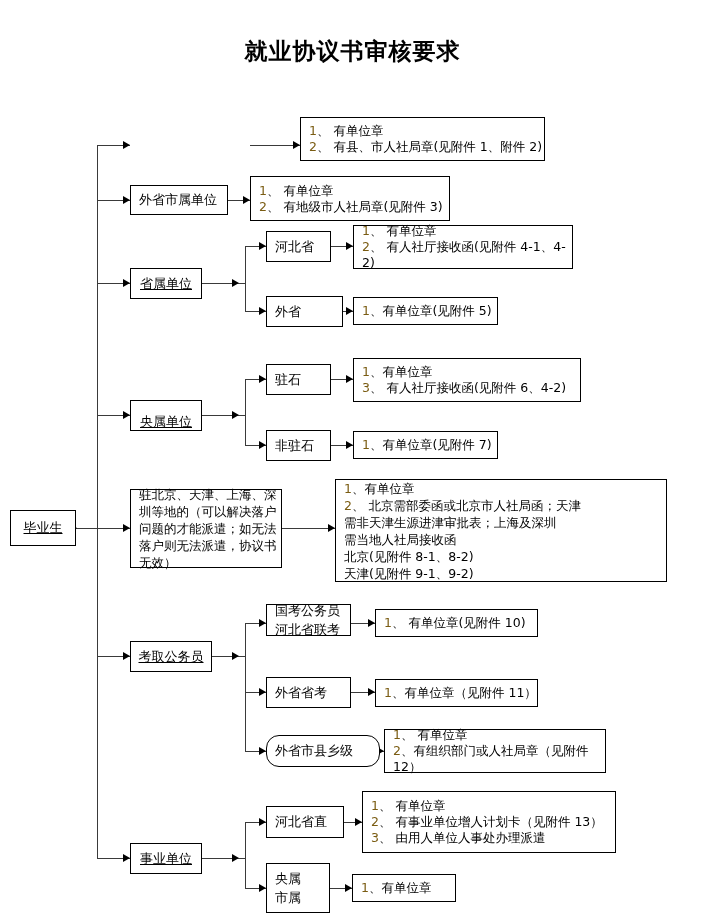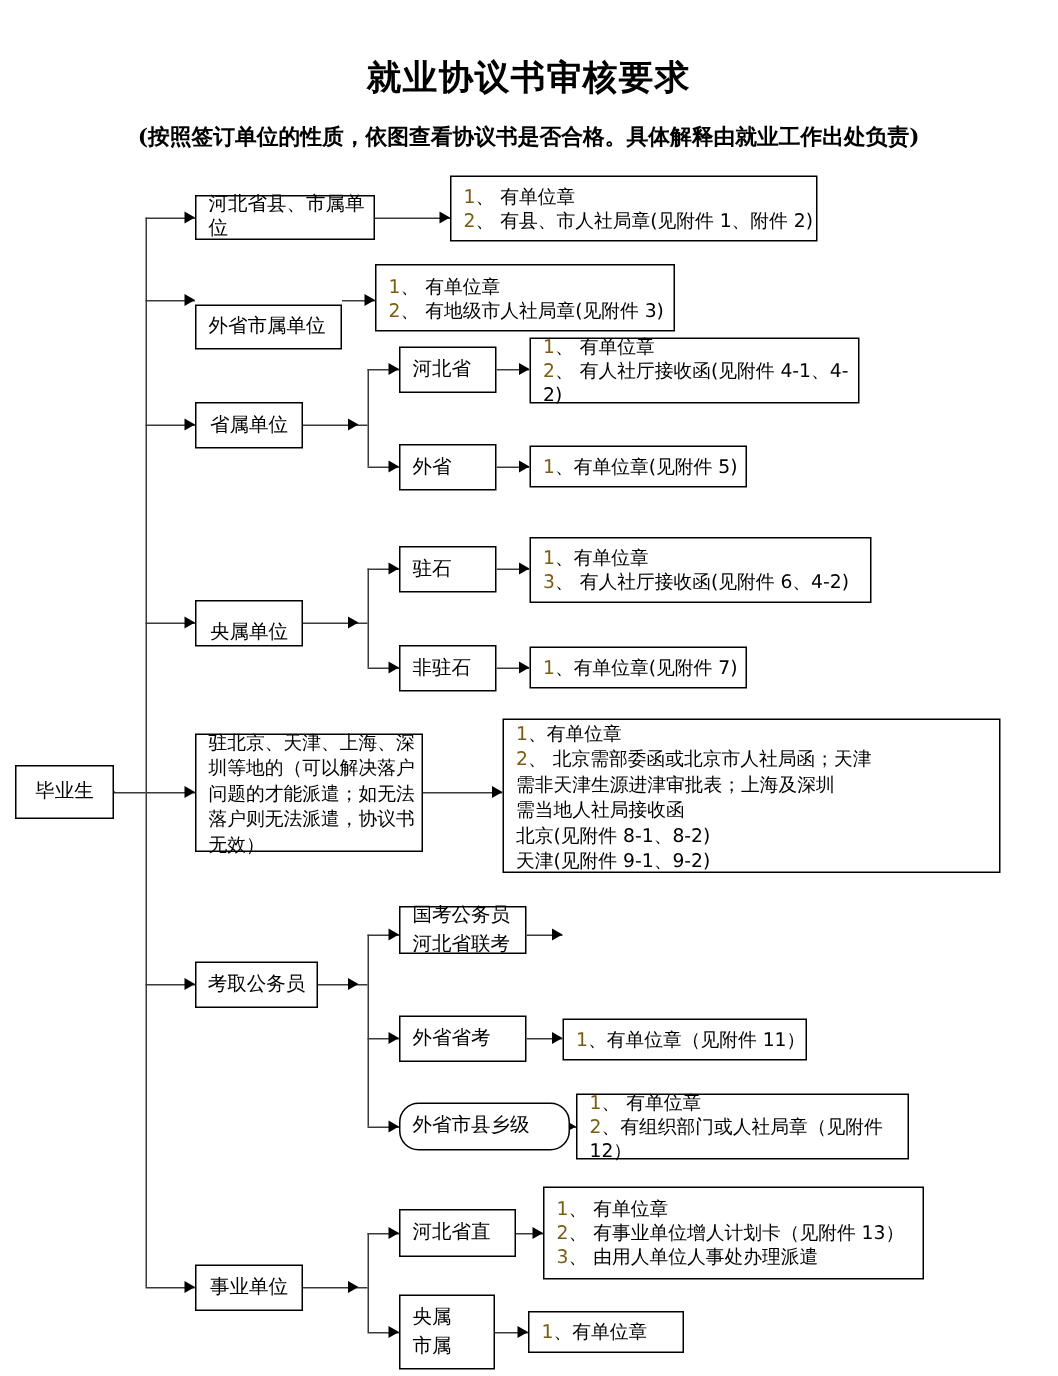--- a/index.html
+++ b/index.html
@@ -52,21 +52,21 @@
   }
   .box .inner {
     width: 100%;
     white-space: pre-line;
   }
   .cat {
     justify-content: flex-start;
     padding-left: 8px;
     font-size: 13px;
   }
-  .cat.ctr { justify-content: center; padding-left: 0; }
+  .cat.ctr { justify-content: center; padding-left: 0; text-decoration: underline; }
   .result {
     padding-left: 8px;
     font-size: 12.5px;
     align-items: center;
   }
   .result .inner { white-space: pre-line; }
   .num { color: #7a5c12; }
   
   .hline {
     position: absolute;
@@ -89,21 +89,20 @@
     border-left: 7px solid #000;
     z-index: 2;
   }
 </style>
 </head>
 <body>
 
 <div id="page">
 
   <div class="title">就业协议书审核要求</div>
-  <div class="subtitle">(按照签订单位的性质，依图查看协议书是否合格。具体解释由就业工作出处负责)</div>
 
   <div class="box cat ctr" style="left:10px; top:510px; width:66px; height:36px;">
     <span class="inner" style="text-align:center;">毕业生</span>
   </div>
 
   <div class="hline" style="left:76px; top:528px; width:21px;"></div>
   <div class="arrow" style="left:70px; top:523.5px;"></div>
 
   <div class="vline" style="left:97px; top:145px; height:713px;"></div>
 
@@ -121,31 +120,28 @@
 
   <div class="hline" style="left:97px; top:528px; width:33px;"></div>
   <div class="arrow" style="left:123px; top:523.5px;"></div>
 
   <div class="hline" style="left:97px; top:656px; width:33px;"></div>
   <div class="arrow" style="left:123px; top:651.5px;"></div>
 
   <div class="hline" style="left:97px; top:858px; width:33px;"></div>
   <div class="arrow" style="left:123px; top:853.5px;"></div>
 
-  <div class="box cat" style="left:130px; top:130px; width:120px; height:30px;">
-    <span class="inner">河北省县、市属单位</span>
-  </div>
   <div class="hline" style="left:250px; top:145px; width:50px;"></div>
   <div class="arrow" style="left:293px; top:140.5px;"></div>
   <div class="box result" style="left:300px; top:117px; width:245px; height:44px;">
     <span class="inner"><span class="num" style="color: rgb(122, 92, 18);">1</span>、 有单位章
 <span class="num" style="color: rgb(122, 92, 18);">2</span>、 有县、市人社局章(见附件 1、附件 2)</span>
   </div>
 
-  <div class="box cat" style="left:130px; top:203px; width:98px; height:30px;">
+  <div class="box cat" style="left:130px; top:185px; width:98px; height:30px;">
     <span class="inner">外省市属单位</span>
   </div>
   <div class="hline" style="left:228px; top:200px; width:22px;"></div>
   <div class="arrow" style="left:243px; top:195.5px;"></div>
   <div class="box result" style="left:250px; top:176px; width:200px; height:45px;">
     <span class="inner"><span class="num" style="color: rgb(122, 92, 18);">1</span>、 有单位章
 <span class="num" style="color: rgb(122, 92, 18);">2</span>、 有地级市人社局章(见附件 3)</span>
   </div>
 
   <div class="box cat ctr" style="left:130px; top:268px; width:72px; height:31px;">
@@ -162,21 +158,21 @@
   </div>
   <div class="hline" style="left:331px; top:246px; width:22px;"></div>
   <div class="arrow" style="left:346px; top:241.5px;"></div>
   <div class="box result" style="left:353px; top:225px; width:220px; height:44px;">
     <span class="inner"><span class="num" style="color: rgb(122, 92, 18);">1</span>、 有单位章
 <span class="num" style="color: rgb(122, 92, 18);">2</span>、 有人社厅接收函(见附件 4-1、4-2)</span>
   </div>
 
   <div class="hline" style="left:245px; top:311px; width:21px;"></div>
   <div class="arrow" style="left:259px; top:306.5px;"></div>
-  <div class="box cat" style="left:266px; top:296px; width:65px; height:31px;">
+  <div class="box cat" style="left:266px; top:296px; width:77px; height:31px;">
     <span class="inner">外省</span>
   </div>
   <div class="hline" style="left:331px; top:311px; width:22px;"></div>
   <div class="arrow" style="left:346px; top:306.5px;"></div>
   <div class="box result" style="left:353px; top:297px; width:145px; height:28px;">
     <span class="inner"><span class="num" style="color: rgb(122, 92, 18);">1</span>、有单位章(见附件 5)</span>
   </div>
 
   <div class="box cat ctr" style="left:130px; top:400px; width:72px; height:31px;align-items:flex-end;">
     <span class="inner" style="text-align:center;">央属单位</span>
@@ -230,20 +226,23 @@
   <div class="vline" style="left:245px; top:623px; height:128px;"></div>
 
   <div class="hline" style="left:245px; top:623px; width:21px;"></div>
   <div class="arrow" style="left:259px; top:618.5px;"></div>
   <div class="box cat" style="left:266px; top:604px; width:85px; height:32px;">
     <span class="inner" style="line-height:19px;">国考公务员
 河北省联考</span>
   </div>
   <div class="hline" style="left:351px; top:623px; width:24px;"></div>
   <div class="arrow" style="left:368px; top:618.5px;"></div>
+  <div class="box result" style="left:375px; top:609px; width:163px; height:28px;">
+    <span class="inner"><span class="num" style="color: rgb(122, 92, 18);">1</span>、 有单位章(见附件 10)</span>
+  </div>
 
   <div class="hline" style="left:245px; top:692px; width:21px;"></div>
   <div class="arrow" style="left:259px; top:687.5px;"></div>
   <div class="box cat" style="left:266px; top:677px; width:85px; height:31px;">
     <span class="inner">外省省考</span>
   </div>
   <div class="hline" style="left:351px; top:692px; width:24px;"></div>
   <div class="arrow" style="left:368px; top:687.5px;"></div>
   <div class="box result" style="left:375px; top:679px; width:163px; height:28px;">
     <span class="inner"><span class="num" style="color: rgb(122, 92, 18);">1</span>、有单位章（见附件 11）</span>

